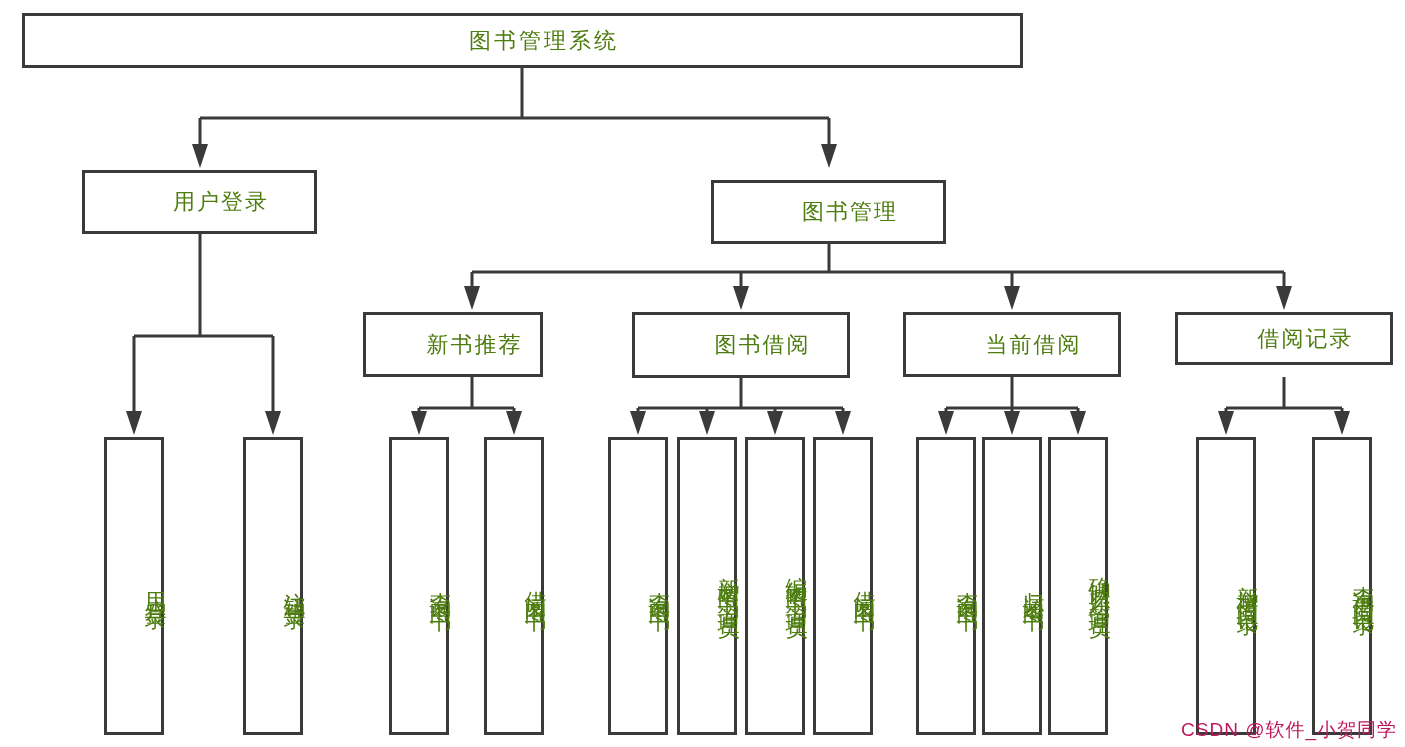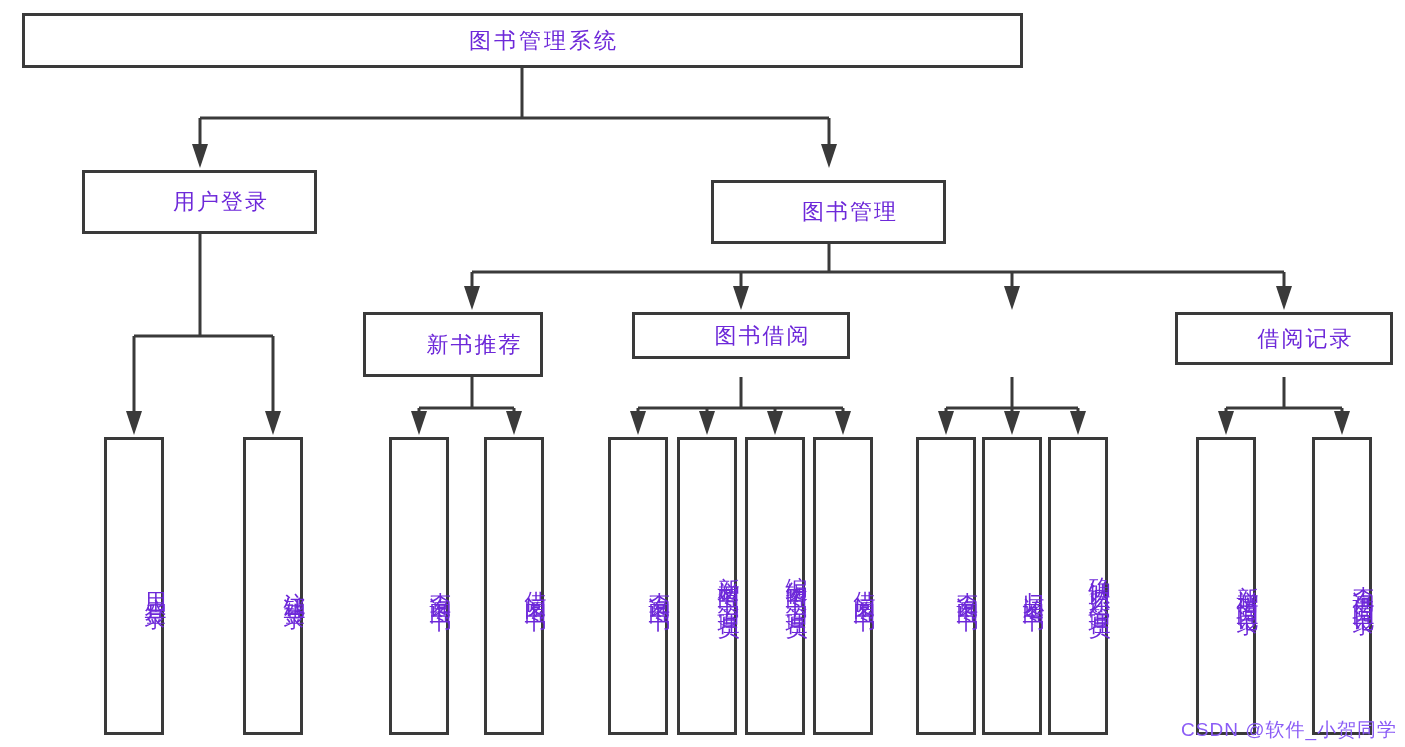--- a/index.html
+++ b/index.html
@@ -23,21 +23,21 @@
     height: 747px;
   }
   .node {
     position: absolute;
     box-sizing: border-box;
     border: 3px solid #3a3a3a;
     background: #ffffff;
     display: flex;
     align-items: center;
     justify-content: center;
-    color: #6d28d9;
+    color: #4d7c0f;
     padding-left: 43px;
   }
   .node.h-text {
     font-size: 22px;
     letter-spacing: 2px;
     white-space: nowrap;
   }
   .node.root-box {
     font-size: 22px;
     letter-spacing: 3px;
@@ -47,21 +47,21 @@
     text-orientation: mixed;
     font-size: 22px;
     letter-spacing: 6px;
     line-height: 1;
   }
   .watermark {
     position: absolute;
     right: 8px;
     bottom: 4px;
     font-size: 19px;
-    color: #8b5cf6;
+    color: #be185d;
     letter-spacing: 1px;
     white-space: nowrap;
     z-index: 5;
   }
 </style>
 </head>
 <body>
 
 <div id="canvas">
 
@@ -119,21 +119,22 @@
              M1226 435 l-8 -24 h16 z
              M1342 435 l-8 -24 h16 z"></path>
   </svg>
 
   <div class="node h-text root-box" style="left:22px; top:13px; width:1001px; height:55px;">图书管理系统</div>
 
   <div class="node h-text" style="left:82px; top:170px; width:235px; height:64px;">用户登录</div>
   <div class="node h-text" style="left:711px; top:180px; width:235px; height:64px;">图书管理</div>
 
   <div class="node h-text" style="left:363px; top:312px; width:180px; height:65px;">新书推荐</div>
-  <div class="node h-text" style="left:632px; top:312px; width:218px; height:47px;">图书借阅</div>
+  <div class="node h-text" style="left:632px; top:312px; width:218px; height:66px;">图书借阅</div>
+  <div class="node h-text" style="left:903px; top:312px; width:218px; height:65px;">当前借阅</div>
   <div class="node h-text" style="left:1175px; top:312px; width:218px; height:53px;">借阅记录</div>
 
   <div class="node v-text" style="left:104px; top:437px; width:60px; height:298px;">用户登录</div>
   <div class="node v-text" style="left:243px; top:437px; width:60px; height:298px;">注销登录</div>
 
   <div class="node v-text" style="left:389px; top:437px; width:60px; height:298px;">查询图书</div>
   <div class="node v-text" style="left:484px; top:437px; width:60px; height:298px;">借阅图书</div>
 
   <div class="node v-text" style="left:608px; top:437px; width:60px; height:298px;">查询图书</div>
   <div class="node v-text" style="left:677px; top:437px; width:60px; height:298px;">新增图书（管理员）</div>

